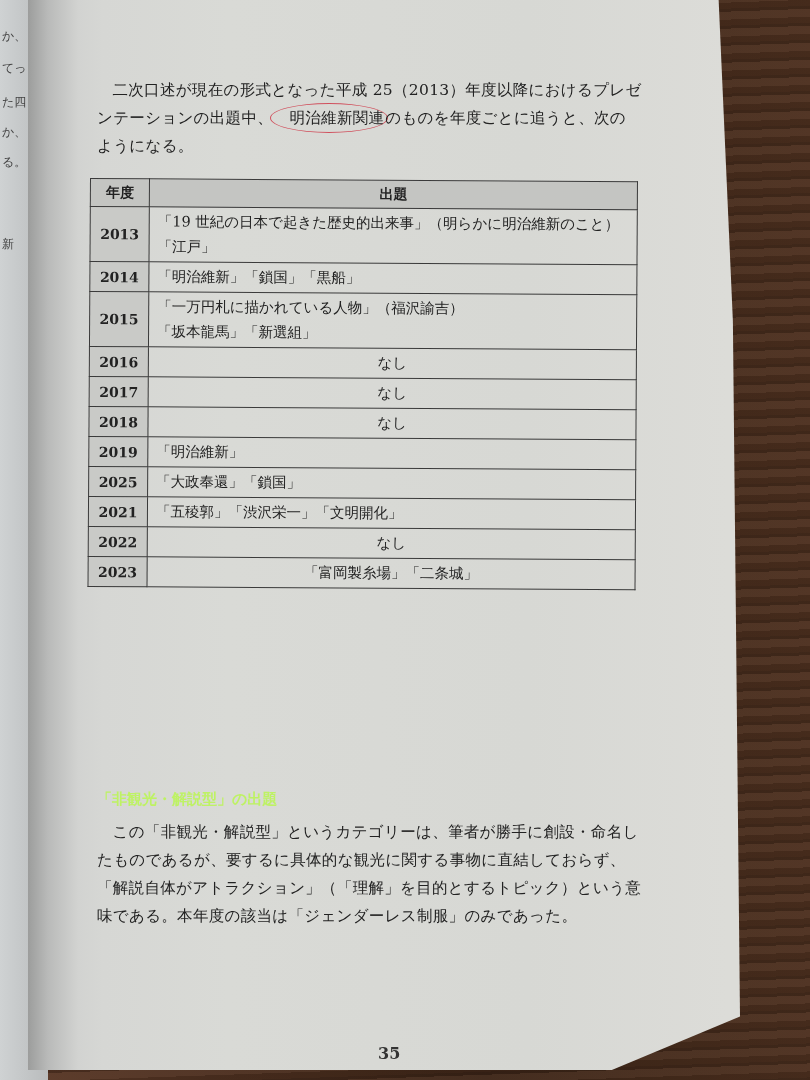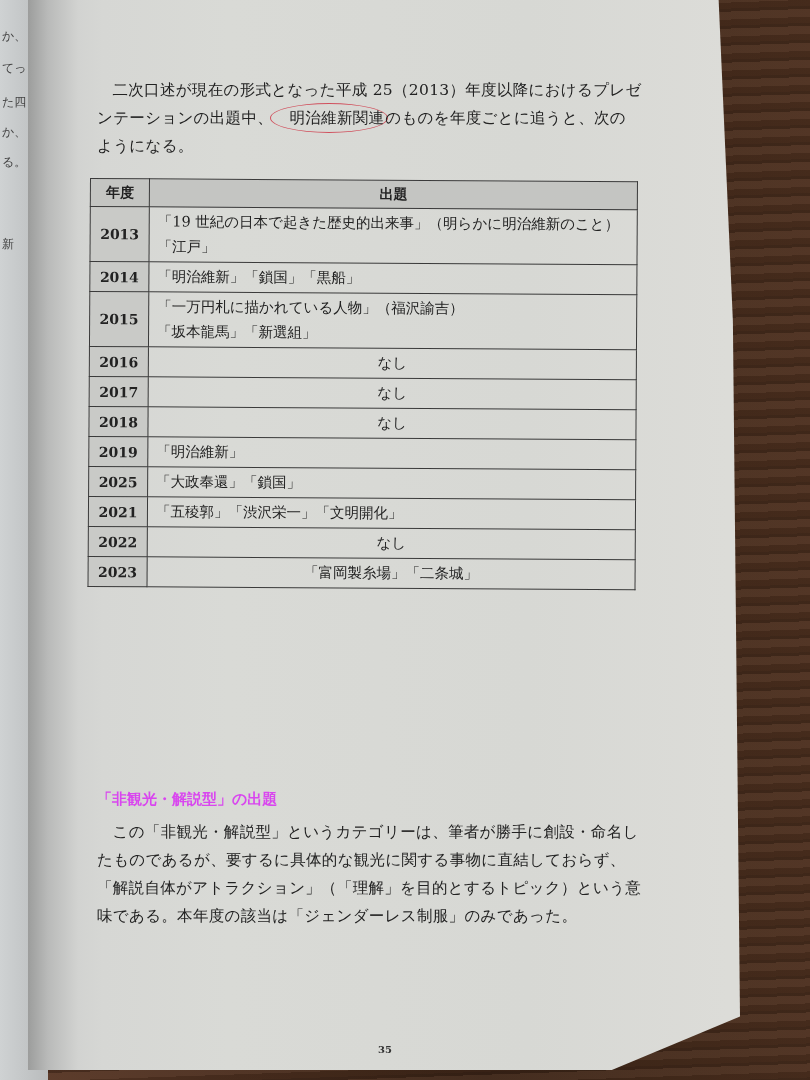--- a/index.html
+++ b/index.html
@@ -55,24 +55,24 @@
   table.data td.year {
     width: 42px; text-align: center; background: #c9cac7;
     font-weight: bold; font-size: 14px;
   }
   table.data td.topic { line-height: 25px; padding: 2px 8px; }
   table.data td.center { text-align: center; }
   table.data tr { height: 28px; }
   .heading {
     position: absolute; left: 97px; top: 790px;
     font-family: "DejaVu Sans", "Liberation Sans", sans-serif;
-    font-weight: bold; font-size: 15px; color: #d946ef;
+    font-weight: bold; font-size: 15px; color: #bef264;
   }
   .page-num {
-    position: absolute; left: 378px; top: 1044px; font-size: 10px; font-weight: bold; color: #333;
+    position: absolute; left: 378px; top: 1044px; font-size: 16px; font-weight: bold; color: #333;
   }
 </style>
 </head>
 <body>
 
 <div class="wood"></div>
 
 <div class="prev-page">
   <span class="frag" style="top:30px">か、</span>
   <span class="frag" style="top:62px">てっ</span>

